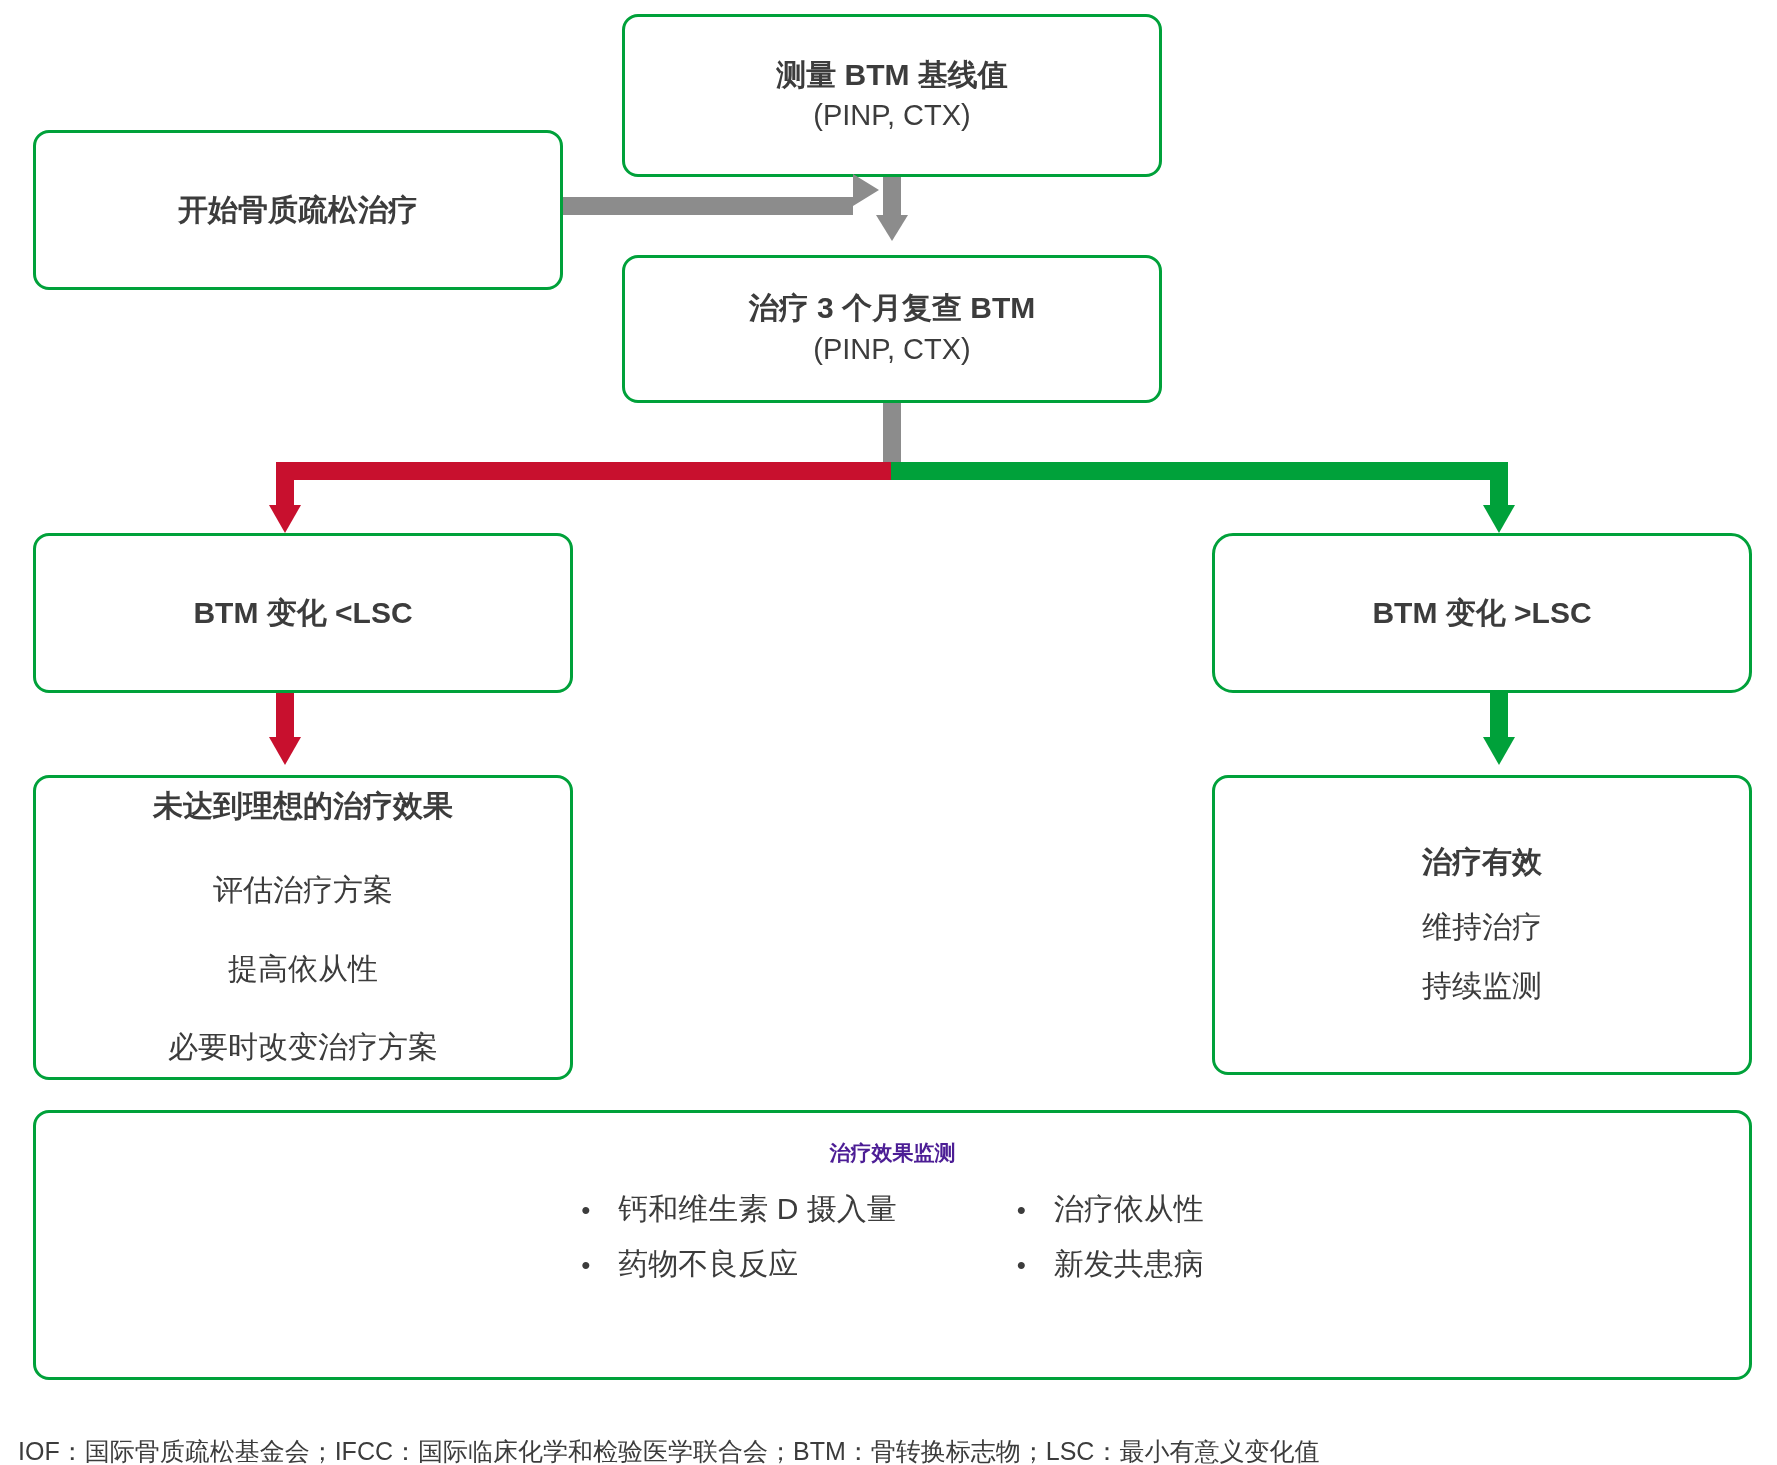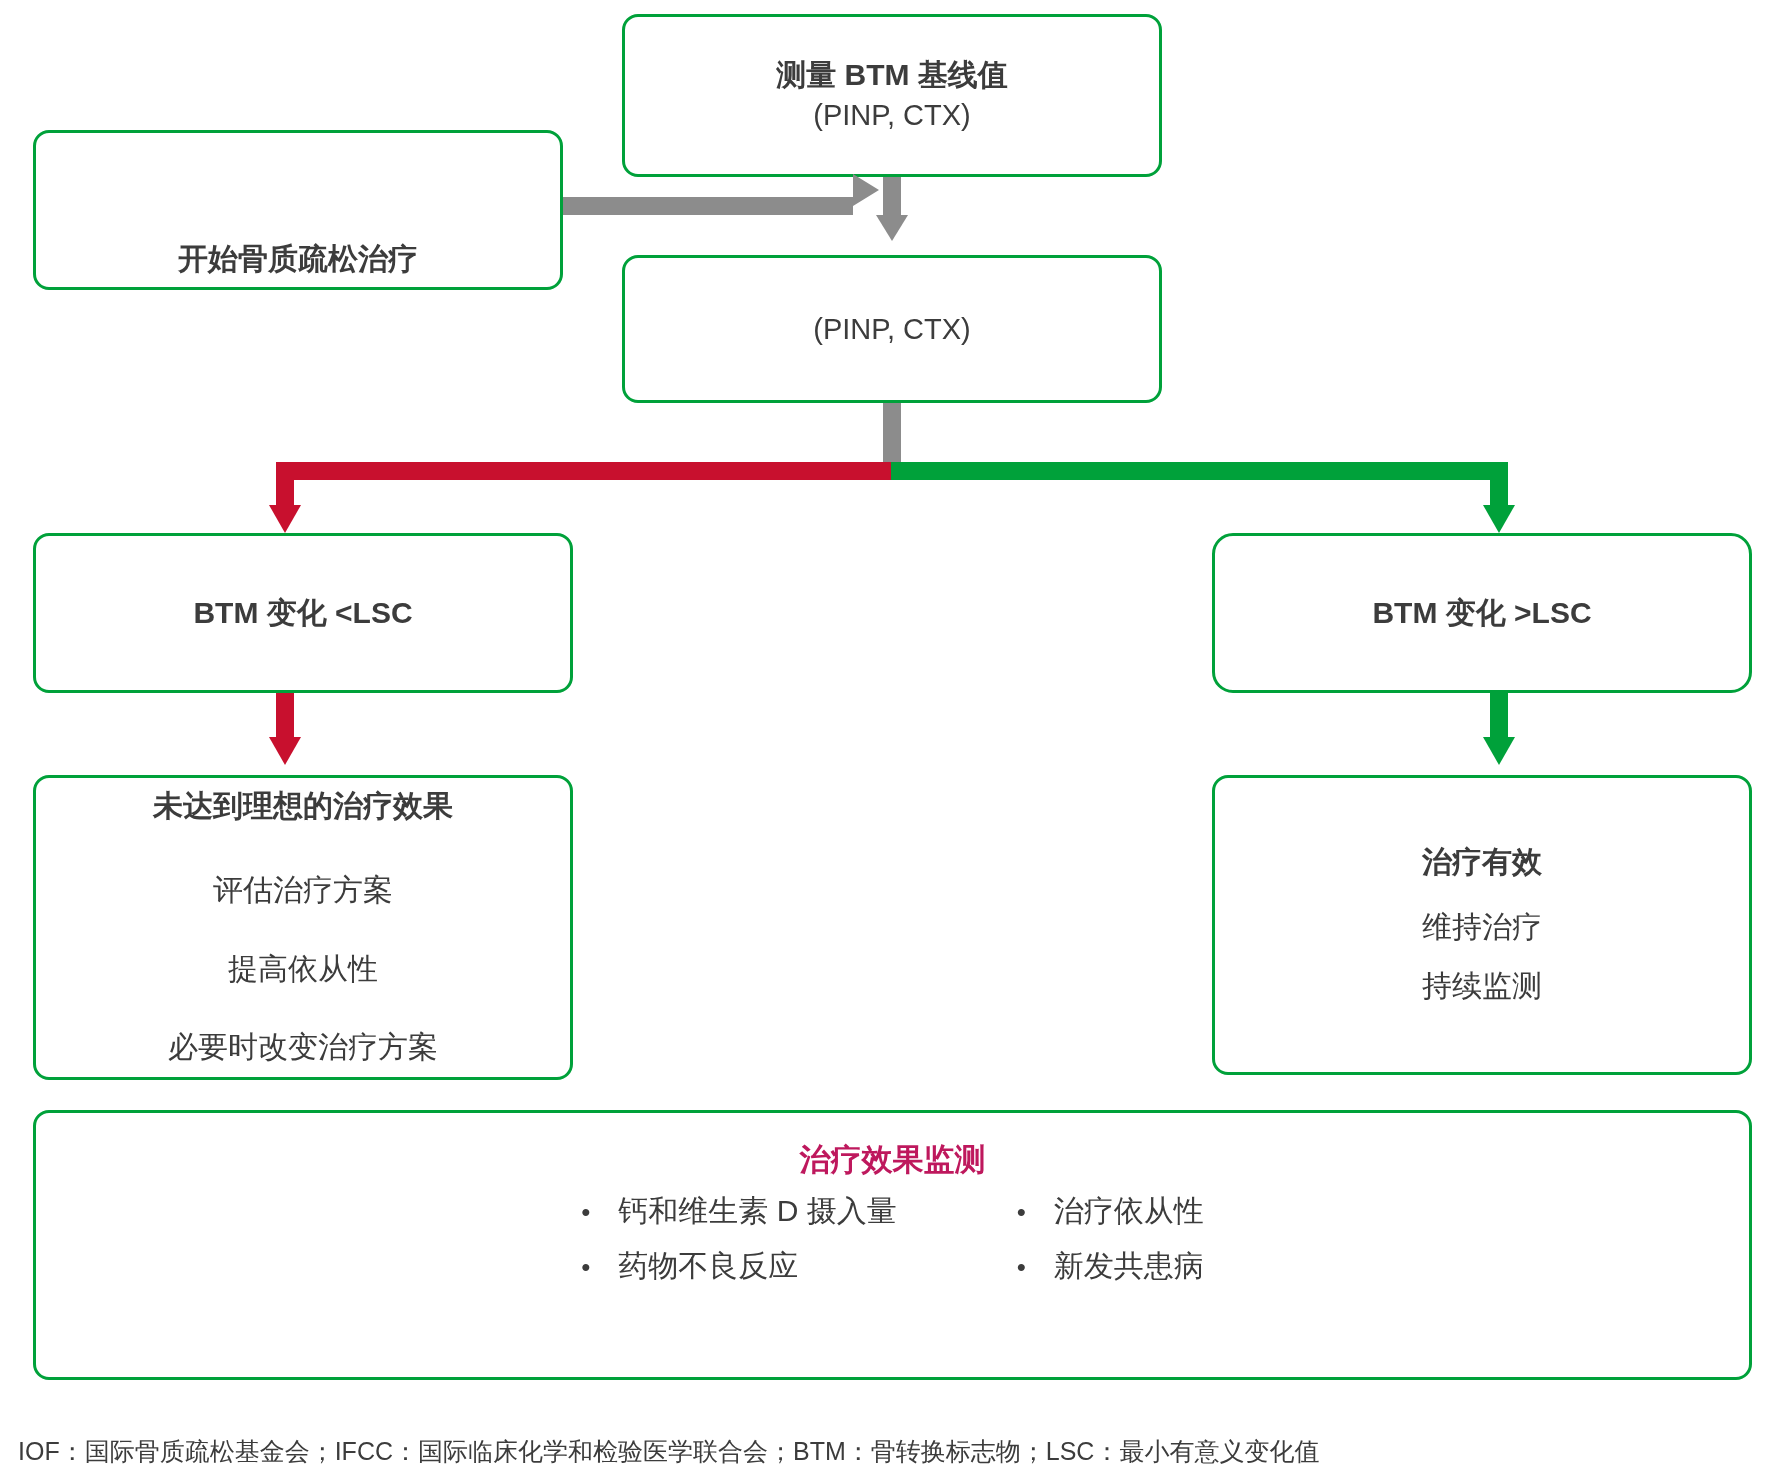--- a/index.html
+++ b/index.html
@@ -72,24 +72,24 @@
     top: 1415px;
     font-size: 25px;
     color: #3c3c3c;
     white-space: nowrap;
     margin-top: 20px;
   }
 
   
   .monitor-title {
     font-weight: bold;
-    font-size: 31px;
+    font-size: 21px;
     margin-top: 4px;
-    margin-bottom: 10px;
-    color: #be185d;
+    margin-bottom: 22px;
+    color: #4c1d95;
   }
   .monitor-cols {
     display: flex;
     gap: 120px;
     justify-content: center;
     width: 100%;
   }
   .monitor-col {
     display: flex;
     flex-direction: column;
@@ -117,25 +117,26 @@
 </head>
 <body>
 
 <div id="canvas">
 
   <div class="node" style="left:622px; top:14px; width:540px; height:163px;">
     <div class="title">测量 BTM 基线值</div>
     <div class="sub">(PINP, CTX)</div>
   </div>
 
-  <div class="node plain" style="left:33px; top:130px; width:530px; height:160px;justify-content:flex-end;">
+  <div class="node plain" style="left:33px; top:130px; width:530px; height:160px;">
     <div class="title">开始骨质疏松治疗</div>
   </div>
 
   <div class="node" style="left:622px; top:255px; width:540px; height:148px;">
+    <div class="title">治疗 3 个月复查 BTM</div>
     <div class="sub">(PINP, CTX)</div>
   </div>
 
   <div class="node plain" style="left:33px; top:533px; width:540px; height:160px;">
     <div class="title">BTM 变化 &lt;LSC</div>
   </div>
 
   <div class="node plain" style="left:1212px; top:533px; width:540px; height:160px;border-radius:21px;">
     <div class="title">BTM 变化 &gt;LSC</div>
   </div>

